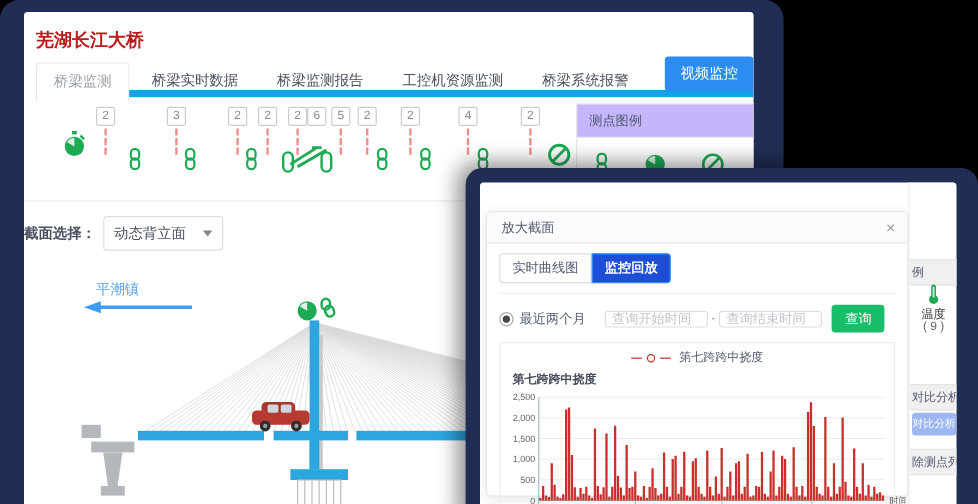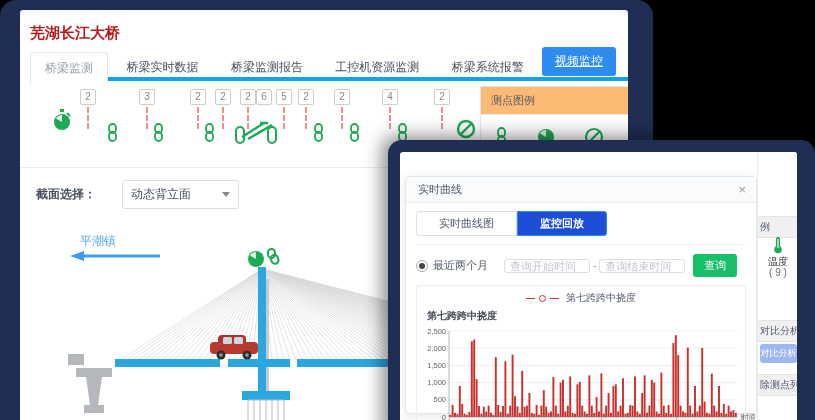--- a/index.html
+++ b/index.html
@@ -2,56 +2,56 @@
 <html><head>
 <meta charset="utf-8">
 <style>
   * { margin:0; padding:0; box-sizing:border-box; }
   html,body { width:815px; height:420px; overflow:hidden; background:#000; font-family:"Liberation Sans",sans-serif; }
 
   
   .back-frame { position:absolute; left:0; top:0; width:653px; height:440px; background:#202e55; border-radius:16px; padding:10px 25px 0 20px; }
   .page { position:relative; width:608px; height:430px; background:#fff; border-radius:3px 3px 0 0; overflow:hidden; }
   .page-title { padding:14px 10px 8px 10px; font-size:15px; font-weight:bold; color:#b91c1c; }
-  .tabs-row { position:relative; margin:0 0 0 10px; border-bottom:4px solid #0ea5e9; height:30px; padding-right:20px; }
+  .tabs-row { position:relative; margin:0 0 0 10px; border-bottom:6px solid #0ea5e9; height:30px; padding-right:20px; }
   .tab { display:inline-block; padding:7px 14px; font-size:12px; color:#495060; cursor:pointer; }
   .tab.active { border:1px solid #e3e6ea; border-bottom:1px solid #fff; background:#fff; color:#9aa0a9; position:relative; top:1px; border-radius:2px 2px 0 0; }
-  .video-btn { position:absolute; right:12px; top:-4px; background:#2d8cf0; color:#fff; font-size:12px; padding:6px 13px; border:none; border-radius:3px; cursor:pointer;text-decoration:underline; }
+  .video-btn { position:absolute; right:0; top:-4px; background:#2d8cf0; color:#fff; font-size:12px; padding:6px 13px; border:none; border-radius:3px; cursor:pointer; }
 
   
   .strip { position:relative; height:78px; margin-top:6px; }
   .badge { position:absolute; top:2px; width:16px; height:16px; transform:translateX(-50%); border:1px solid #ccc; background:#fff; color:#888; font-size:10px; line-height:14px; text-align:center; border-radius:2px; }
   .dash { position:absolute; top:20px; height:22px; width:0; border-left:2px dashed #ef8e8e; }
   .icon-abs { position:absolute; }
 
   
   .legend-panel { position:absolute; right:0; top:76px; width:148px; height:220px; border:1px solid #e8e8e8; border-right:none; background:#fff; }
-  .legend-panel-hd { background:#fdba74; border-bottom:1px solid #e8e8e8; font-size:11px; color:#515a6e; padding:6px 10px; }
+  .legend-panel-hd { background:#c4b5fd; border-bottom:1px solid #e8e8e8; font-size:11px; color:#515a6e; padding:6px 10px; }
   .legend-panel-bd { display:flex; gap:28px; padding:12px 14px; }
 
   .divider { border-top:1px solid #ebebeb; margin-top:2px; }
-  .section-row { display:flex; align-items:center; gap:26px; padding:12px 16px; }
+  .section-row { display:flex; align-items:center; gap:6px; padding:12px 0; }
   .section-label { font-size:12px; font-weight:bold; color:#495060; }
-  .select-box { display:flex; align-items:center; justify-content:space-between; width:117px; border:1px solid #dcdee2; border-radius:3px; padding:5px 8px; font-size:12px; color:#495060; cursor:pointer; background:#fff; }
+  .select-box { display:flex; align-items:center; justify-content:space-between; width:100px; border:1px solid #dcdee2; border-radius:3px; padding:5px 8px; font-size:12px; color:#495060; cursor:pointer; background:#fff; }
   .caret { width:0; height:0; border-left:4px solid transparent; border-right:4px solid transparent; border-top:5px solid #888; }
   .zoom-btn { border:1px solid #dcdee2; background:#fff; color:#495060; font-size:12px; padding:5px 13px; border-radius:3px; margin-left:14px; cursor:pointer; }
 
   .bridge-wrap { position:relative; }
 
   
   .front-frame { position:absolute; left:388px; top:140px; width:427px; height:300px; background:#202e55; border-radius:14px 14px 0 0; padding:12px 18px 0 12px; z-index:10; box-shadow:-6px -4px 18px rgba(0,0,0,.45); }
   .front-page { position:relative; width:397px; height:288px; background:#fff; border-radius:3px 3px 0 0; overflow:hidden; }
 
   .dialog { position:absolute; left:5px; top:24px; width:352px; height:238px; background:#fff; border:1px solid #e3e6ea; border-radius:4px; box-shadow:0 2px 10px rgba(0,0,0,.10); }
   .dialog-hd { display:flex; align-items:center; justify-content:space-between; height:26px; padding:0 10px 0 12px; border-bottom:1px solid #e8eaec; background:#fafbfc; }
   .dialog-title { font-size:11px; color:#515a6e; }
   .dialog-close { font-size:13px; color:#999; cursor:pointer; line-height:1; }
   .dialog-bd { padding:8px 10px 0 10px; }
   .dlg-tabs { padding-bottom:8px; border-bottom:1px solid #eef0f3; }
-  .dlg-tab { display:inline-block; font-size:11px; padding:4px 22px; border:1px solid #dcdee2; background:#fff; color:#515a6e; cursor:pointer;text-align:center; }
+  .dlg-tab { display:inline-block; font-size:11px; padding:4px 10px; border:1px solid #dcdee2; background:#fff; color:#515a6e; cursor:pointer;text-align:center; }
   .dlg-tab:first-child { border-radius:3px 0 0 3px; }
   .dlg-tab.active { background:#1d4ed8; border-color:#2d8cf0; color:#fff; border-radius:0 3px 3px 0;font-weight:bold; }
   .query-row { display:flex; align-items:center; margin-top:9px; }
   .radio { width:12px; height:12px; border:1px solid #aaa; border-radius:50%; display:inline-flex; align-items:center; justify-content:center; margin-right:5px; }
   .radio i { width:6px; height:6px; border-radius:50%; background:#444; }
   .radio-label { font-size:11px; color:#515a6e; }
   .time-input { width:86px; height:14px; border:1px solid #dcdee2; border-radius:3px; font-size:11px; padding:0 5px; color:#515a6e; }
   .time-input::placeholder { color:#c0c4cc; }
   .sep { color:#999; font-size:10px; margin:0 3px; }
   .query-btn { margin-left:8px; background:#19be6b; border:none; color:#fff; font-size:11px; padding:4px 11px; border-radius:3px; cursor:pointer;text-align:center; }
@@ -327,21 +327,21 @@
       </svg>
     </div>
   </div>
 </div>
 
 <div class="front-frame">
   <div class="front-page">
 
     <div class="dialog">
       <div class="dialog-hd">
-        <span class="dialog-title">实时曲线</span>
+        <span class="dialog-title">放大截面</span>
         <span class="dialog-close">×</span>
       </div>
       <div class="dialog-bd">
         <div class="dlg-tabs">
           <span class="dlg-tab">实时曲线图</span><span class="dlg-tab active">监控回放</span>
         </div>
         <div class="query-row">
           <span class="radio">
               <i></i>
             </span>

